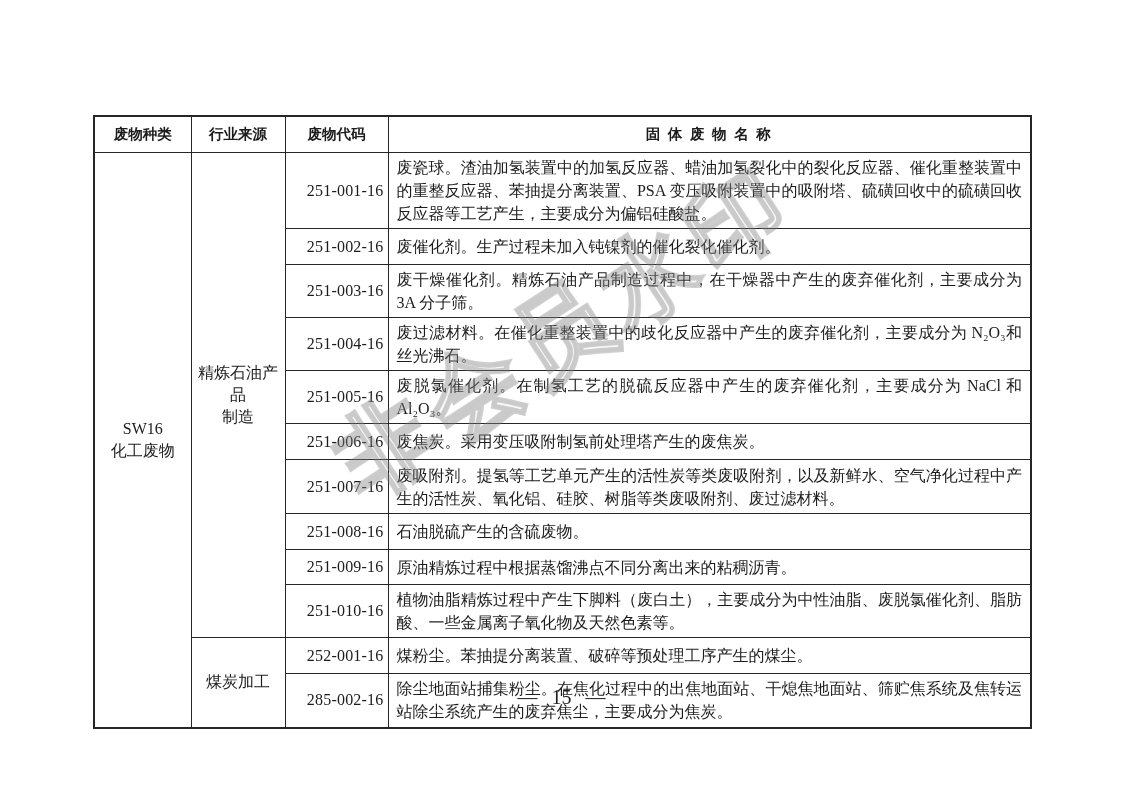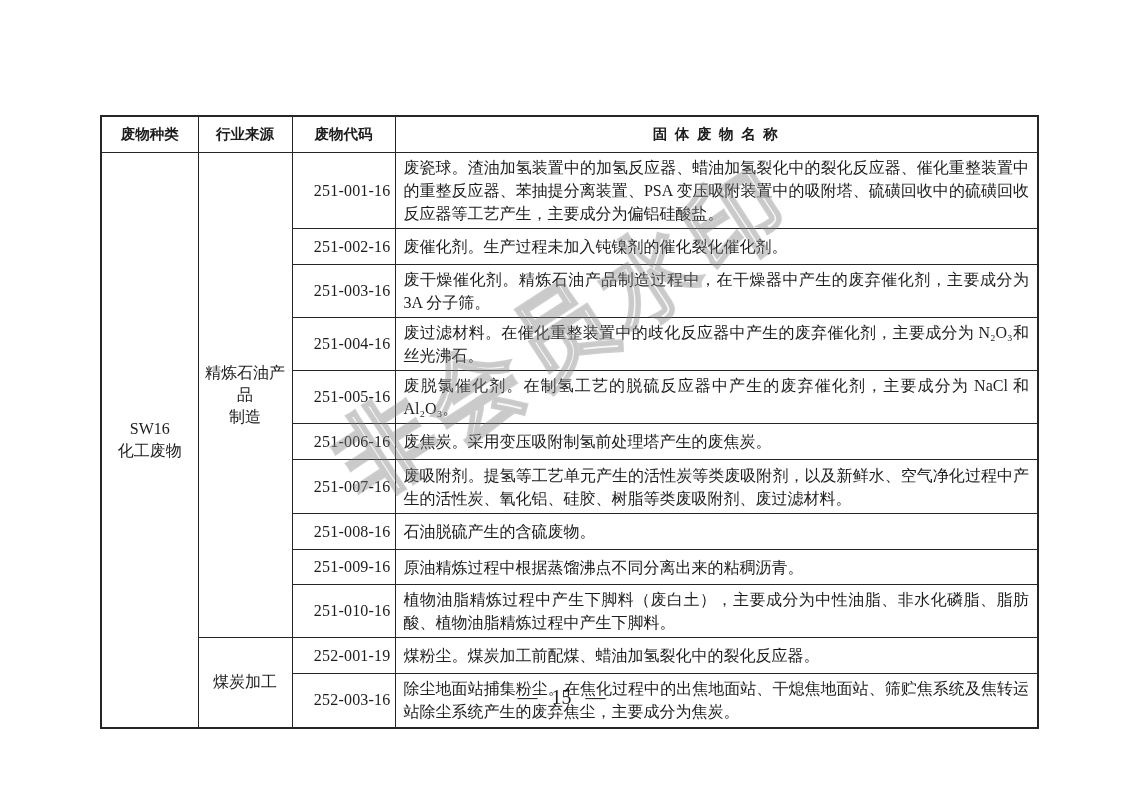--- a/index.html
+++ b/index.html
@@ -3,21 +3,21 @@
 <meta charset="utf-8">
 <style>
   html,body { margin:0; padding:0; background:#ffffff; }
   .page {
     position:relative; width:1123px; height:794px; background:#ffffff;
     overflow:hidden;
     font-family:"Liberation Serif","DejaVu Serif",serif;
     color:#1c1c1c;
   }
   table.waste-table {
-    position:absolute; left:100px; top:115px; width:937px;
+    position:absolute; left:93px; top:115px; width:937px;
     border-collapse:collapse; table-layout:fixed;
     border:2px solid #262626;
   }
   .waste-table th, .waste-table td {
     border:1px solid #262626;
     font-size:16px;
     vertical-align:middle;
     padding:2px 4px;
     overflow:hidden;
   }
@@ -109,29 +109,29 @@
       <tr style="height:36px">
         <td class="code-cell">251-008-16</td>
         <td class="name-cell">石油脱硫产生的含硫废物。</td>
       </tr>
       <tr style="height:35px">
         <td class="code-cell">251-009-16</td>
         <td class="name-cell">原油精炼过程中根据蒸馏沸点不同分离出来的粘稠沥青。</td>
       </tr>
       <tr style="height:53px">
         <td class="code-cell">251-010-16</td>
-        <td class="name-cell">植物油脂精炼过程中产生下脚料（废白土），主要成分为中性油脂、非水化磷脂、脂肪酸、植物油脂精炼过程中产生下脚料。</td>
+        <td class="name-cell">植物油脂精炼过程中产生下脚料（废白土），主要成分为中性油脂、废脱氯催化剂、脂肪酸、一些金属离子氧化物及天然色素等。</td>
       </tr>
       <tr style="height:36px">
         <td rowspan="2" class="center-cell">煤炭加工</td>
-        <td class="code-cell">252-001-19</td>
-        <td class="name-cell">煤粉尘。煤炭加工前配煤、蜡油加氢裂化中的裂化反应器。</td>
+        <td class="code-cell">252-001-16</td>
+        <td class="name-cell">煤粉尘。苯抽提分离装置、破碎等预处理工序产生的煤尘。</td>
       </tr>
       <tr style="height:54px">
-        <td class="code-cell">252-003-16</td>
+        <td class="code-cell">285-002-16</td>
         <td class="name-cell">除尘地面站捕集粉尘。在焦化过程中的出焦地面站、干熄焦地面站、筛贮焦系统及焦转运站除尘系统产生的废弃焦尘，主要成分为焦炭。</td>
       </tr>
     </tbody>
   </table>
 
   <div class="footer">
     <span class="dash">—</span><span>15</span><span class="dash">—</span>
   </div>
 
 </div>

